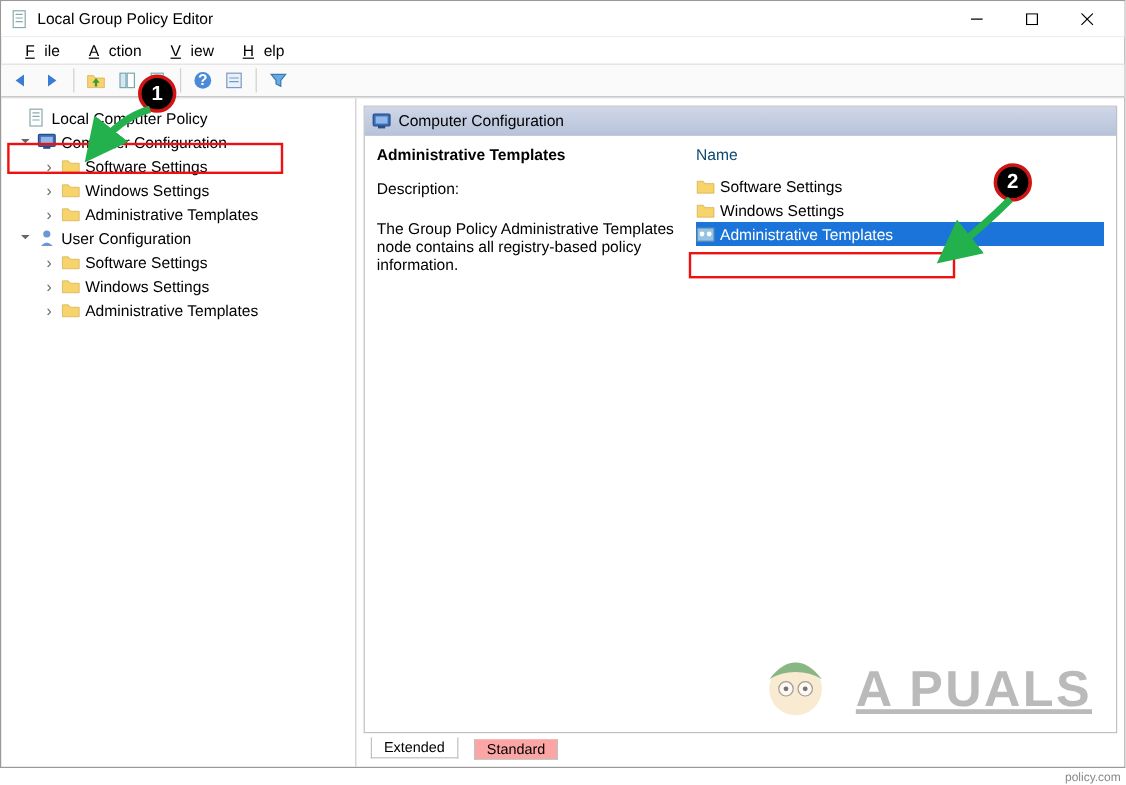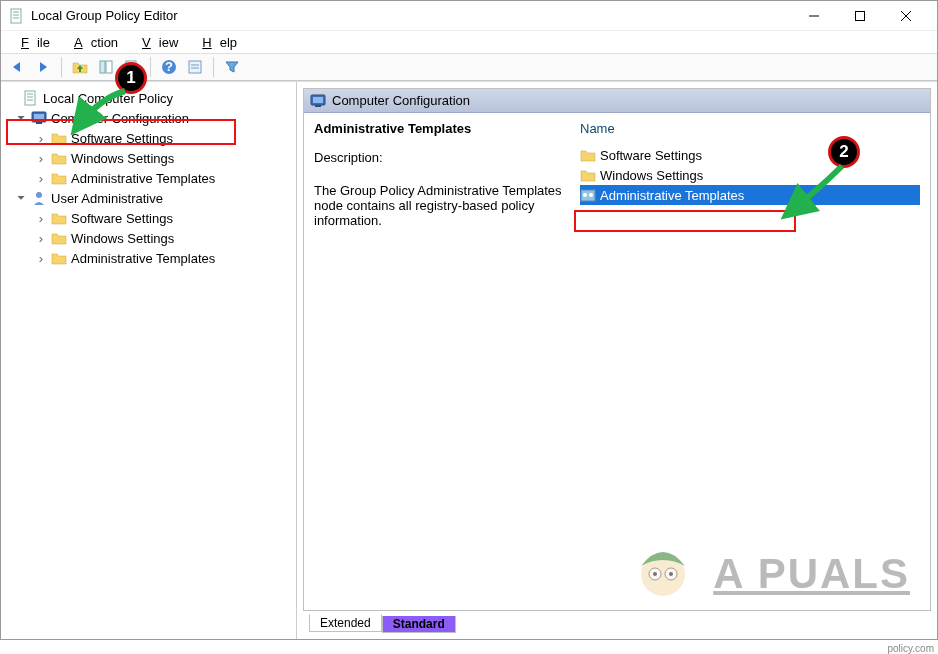--- a/index.html
+++ b/index.html
@@ -31,24 +31,24 @@
 .content-body { flex: 1; display: flex; padding: 8px 10px; gap: 16px; min-height: 0; position: relative; }
 .desc-col { flex: 0 0 250px; }
 .desc-col h4 { margin: 0 0 14px 0; font-size: 13px; }
 .desc-col .desc-label { margin-bottom: 18px; }
 .name-col { flex: 1; position: relative; }
 .name-header { color: #0c4a6e; border-bottom: 1px solid transparent; padding-bottom: 2px; margin-bottom: 6px; }
 .name-row { height: 20px; display: flex; align-items: center; }
 .name-row .icon { width: 16px; height: 16px; margin-right: 4px; }
 .name-row.selected { background: #1a74da; color: #fff; }
 .name-row.selected .label { color: #fff; }
-.tabs { height: 22px; display: flex; align-items: flex-end; padding-left: 6px; gap: 0; }
+.tabs { height: 22px; display: flex; align-items: flex-end; padding-left: 6px; gap: 13px; }
 .tab { padding: 1px 10px; border: 1px solid #c0c0c0; border-top: none; background: #f6f6f6; font-size: 12px; position: relative; top: 0; }
 .tab.active { background: #fff; border-top: 1px solid #fff; top: -1px; z-index: 2; }
-.tab.inactive { background: #8b5cf6; font-weight: bold; }
+.tab.inactive { background: #fca5a5; }
 .highlight-box { position: absolute; border: 2px solid #e11; pointer-events: none; }
 .hl1 { left: 6px; top: 119px; width: 230px; height: 26px; }
 .hl2 { left: 574px; top: 210px; width: 222px; height: 22px; }
 .annot-circle { position: absolute; width: 32px; height: 32px; border-radius: 50%; background: #000; border: 3px solid #d01414; color: #fff; font-weight: bold; font-size: 17px; display: flex; align-items: center; justify-content: center; }
 .arrow { position: absolute; pointer-events: none; }
 .watermark { position: absolute; right: 20px; bottom: 12px; font-size: 42px; font-weight: 700; color: rgba(130,130,130,0.55); letter-spacing: 2px; font-family: Arial, sans-serif; text-decoration: underline; }
 .footer-credit { position: absolute; right: 4px; bottom: 0; font-size: 10px; color: #888; }
 svg.icon-sz { width: 16px; height: 16px; }
 </style>
 </head>
@@ -209,21 +209,21 @@
         <svg class="icon icon-sz">
             <use href="#folder"></use>
           </svg>
         <span>Administrative Templates</span>
       </div>
       <div class="tree-row" style="padding-left:12px">
         <span class="twisty open"></span>
         <svg class="icon icon-sz">
             <use href="#user"></use>
           </svg>
-        <span>User Administrative</span>
+        <span>User Configuration</span>
       </div>
       <div class="tree-row" style="padding-left:32px">
         <span class="twisty closed"></span>
         <svg class="icon icon-sz">
             <use href="#folder"></use>
           </svg>
         <span>Software Settings</span>
       </div>
       <div class="tree-row" style="padding-left:32px">
         <span class="twisty closed"></span>

